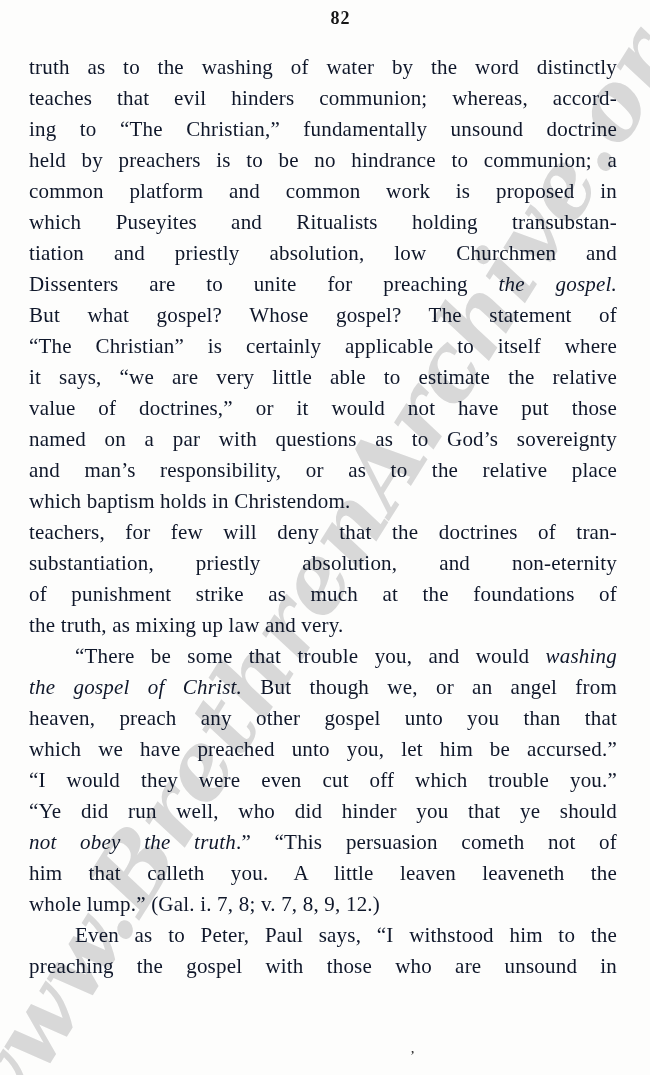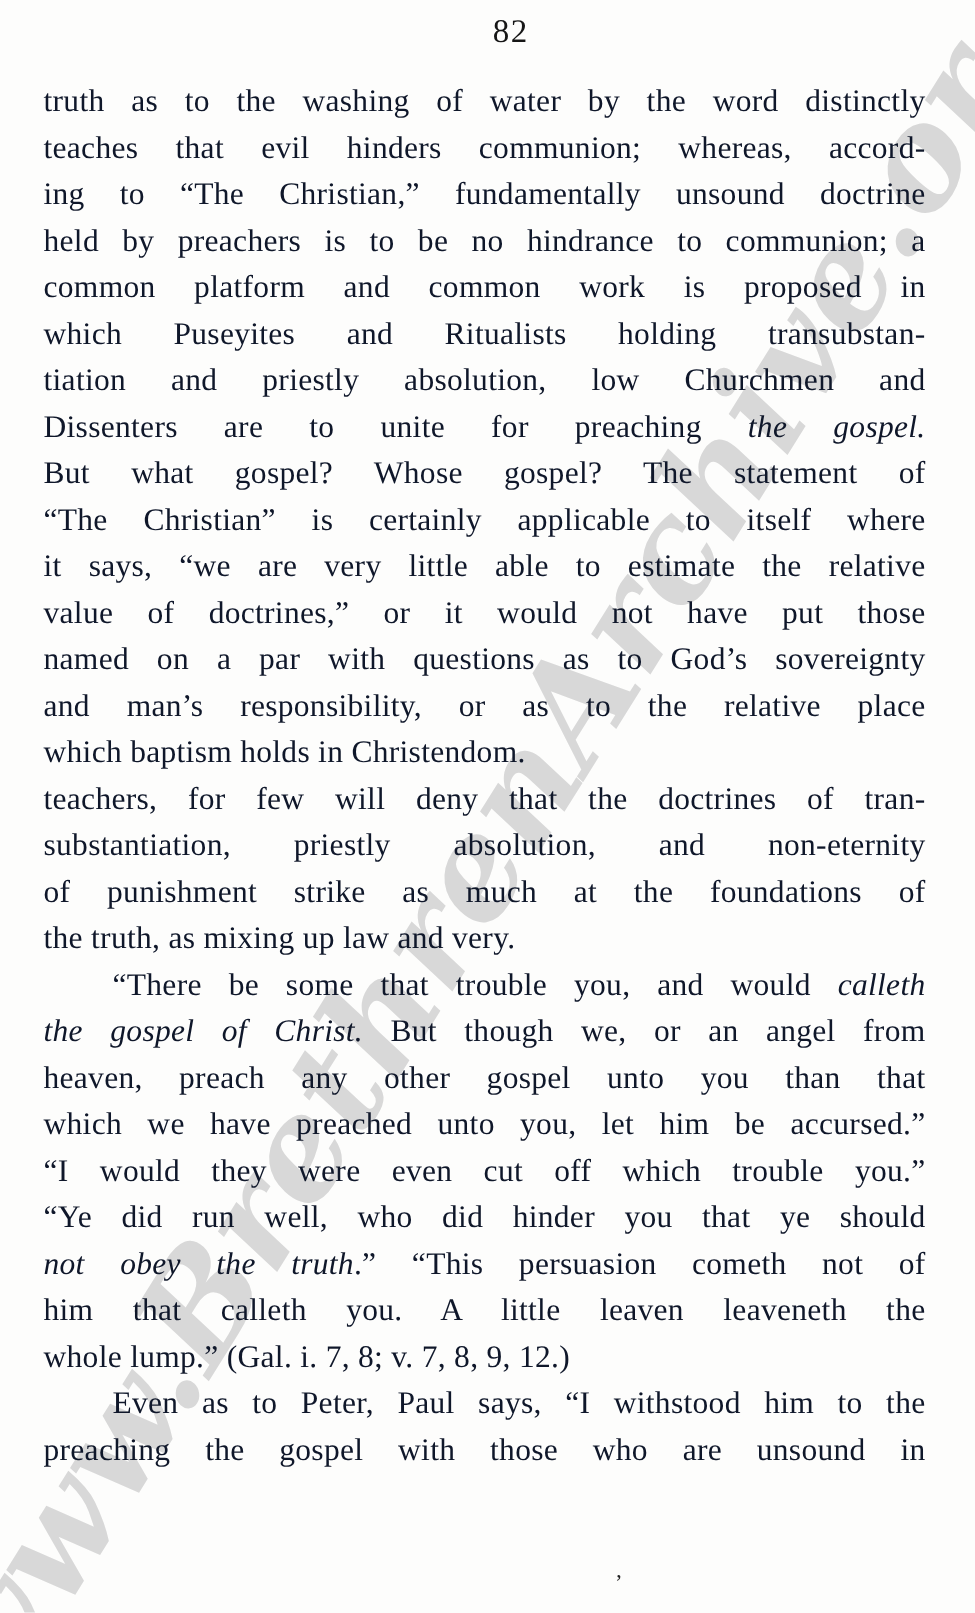--- a/index.html
+++ b/index.html
@@ -13,21 +13,21 @@
     position:absolute;left:330px;top:555px;
     transform:translate(-50%,-50%) rotate(-58deg);
     font-family:"DejaVu Serif",serif;
     font-weight:bold;font-style:italic;
     font-size:92px;letter-spacing:1px;
     color:#d8d8d8;white-space:nowrap;
     z-index:0;user-select:none;
   }
   .page-number{
     position:absolute;top:8px;left:0;right:0;
-    text-align:center;font-size:22px;font-weight:normal;
+    text-align:center;font-size:18px;font-weight:bold;
     letter-spacing:1px;color:#161616;z-index:1;padding-left:31px;
   }
   .text-block{
     position:absolute;left:29px;width:588px;top:52px;
     font-size:21px;line-height:31px;color:#0f172a;
     letter-spacing:0.2px;z-index:1;
   }
   .line{
     text-align:justify;
     text-align-last:justify;
@@ -60,21 +60,21 @@
       <div class="line"><span>“The Christian” is certainly applicable to itself where</span></div>
       <div class="line"><span>it says, “we are very little able to estimate the relative</span></div>
       <div class="line"><span>value of doctrines,” or it would not have put those</span></div>
       <div class="line"><span>named on a par with questions as to God’s sovereignty</span></div>
       <div class="line"><span>and man’s responsibility, or as to the relative place</span></div>
       <div class="line last"><span>which baptism holds in Christendom.</span></div>
       <div class="line"><span>teachers, for few will deny that the doctrines of tran-</span></div>
       <div class="line"><span>substantiation, priestly absolution, and non-eternity</span></div>
       <div class="line"><span>of punishment strike as much at the foundations of</span></div>
       <div class="line last"><span>the truth, as mixing up law and very.</span></div>
-      <div class="line ind"><span>“There be some that trouble you, and would </span><span class="i">calleth</span></div>
+      <div class="line ind"><span>“There be some that trouble you, and would </span><span class="i">washing</span></div>
       <div class="line"><span class="i">the gospel of Christ.</span><span> But though we, or an angel from</span></div>
       <div class="line"><span>heaven, preach any other gospel unto you than that</span></div>
       <div class="line"><span>which we have preached unto you, let him be accursed.”</span></div>
       <div class="line"><span>“I would they were even cut off which trouble you.”</span></div>
       <div class="line"><span>“Ye did run well, who did hinder you that ye should</span></div>
       <div class="line"><span class="i">not obey the truth</span><span>.” “This persuasion cometh not of</span></div>
       <div class="line"><span>him that calleth you. A little leaven leaveneth the</span></div>
       <div class="line last"><span>whole lump.” (Gal. i. 7, 8; v. 7, 8, 9, 12.)</span></div>
       <div class="line ind"><span>Even as to Peter, Paul says, “I withstood him to the</span></div>
       <div class="line"><span>preaching the gospel with those who are unsound in</span></div>

